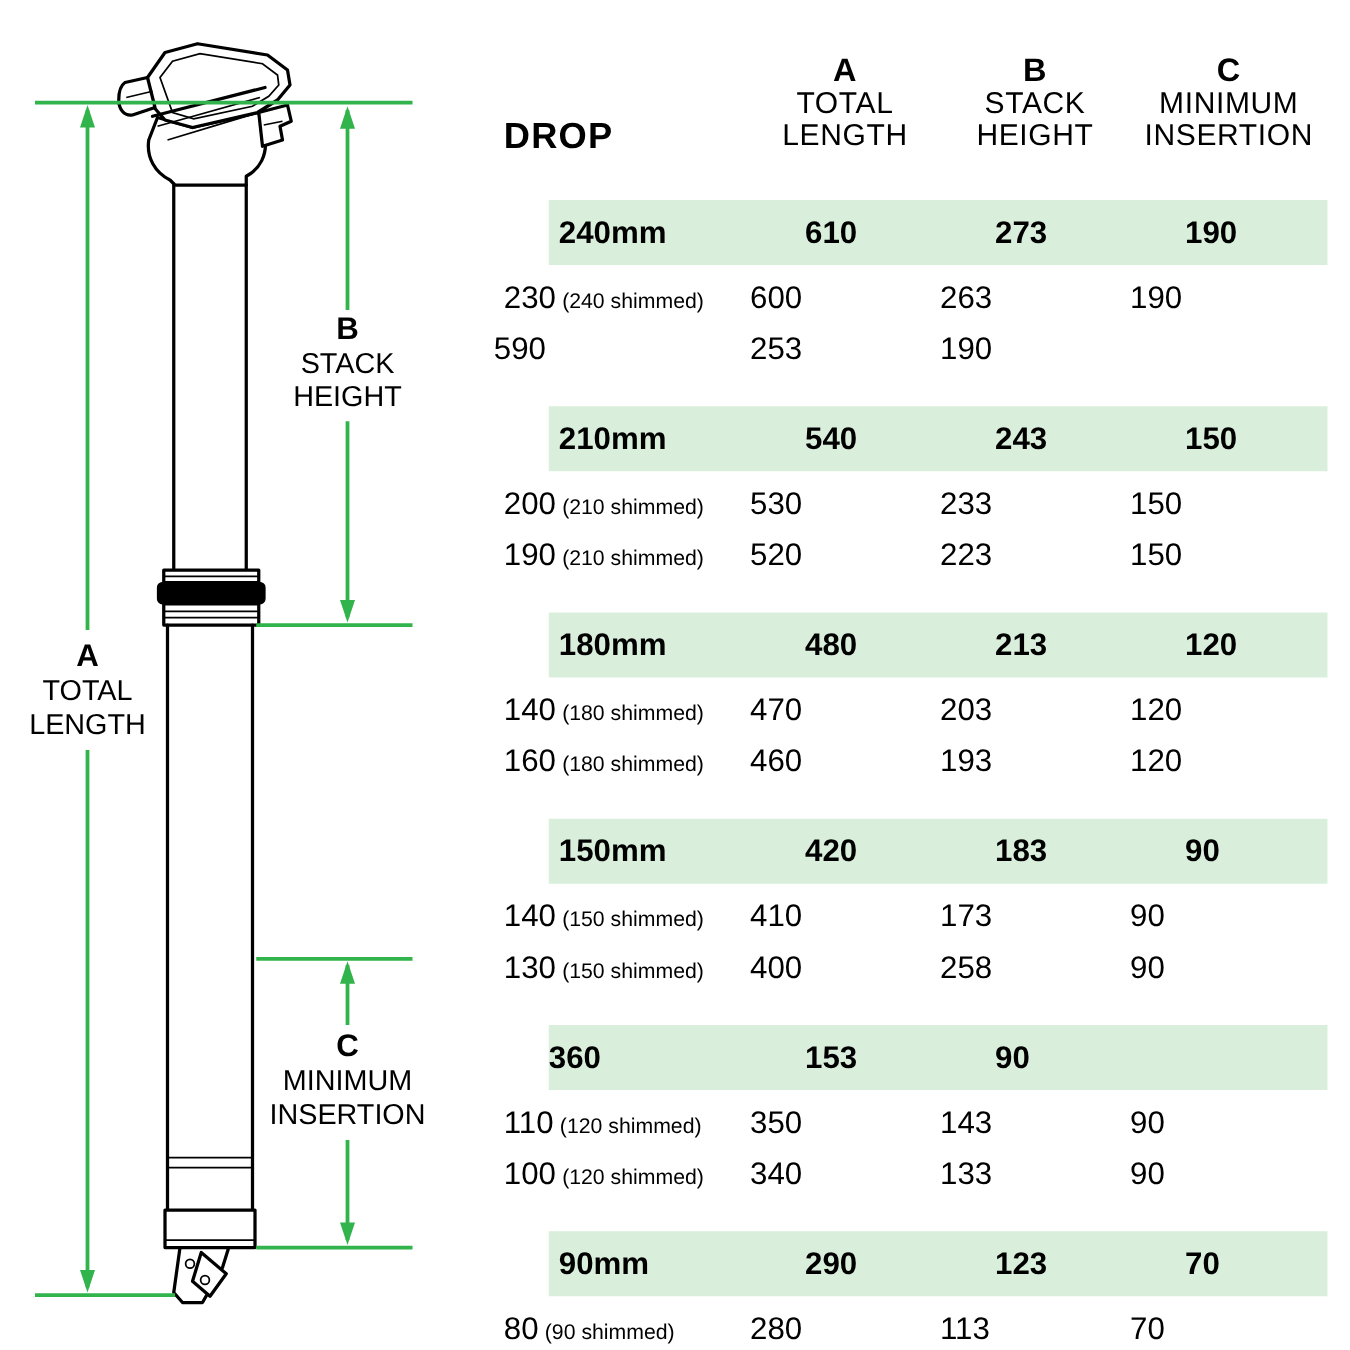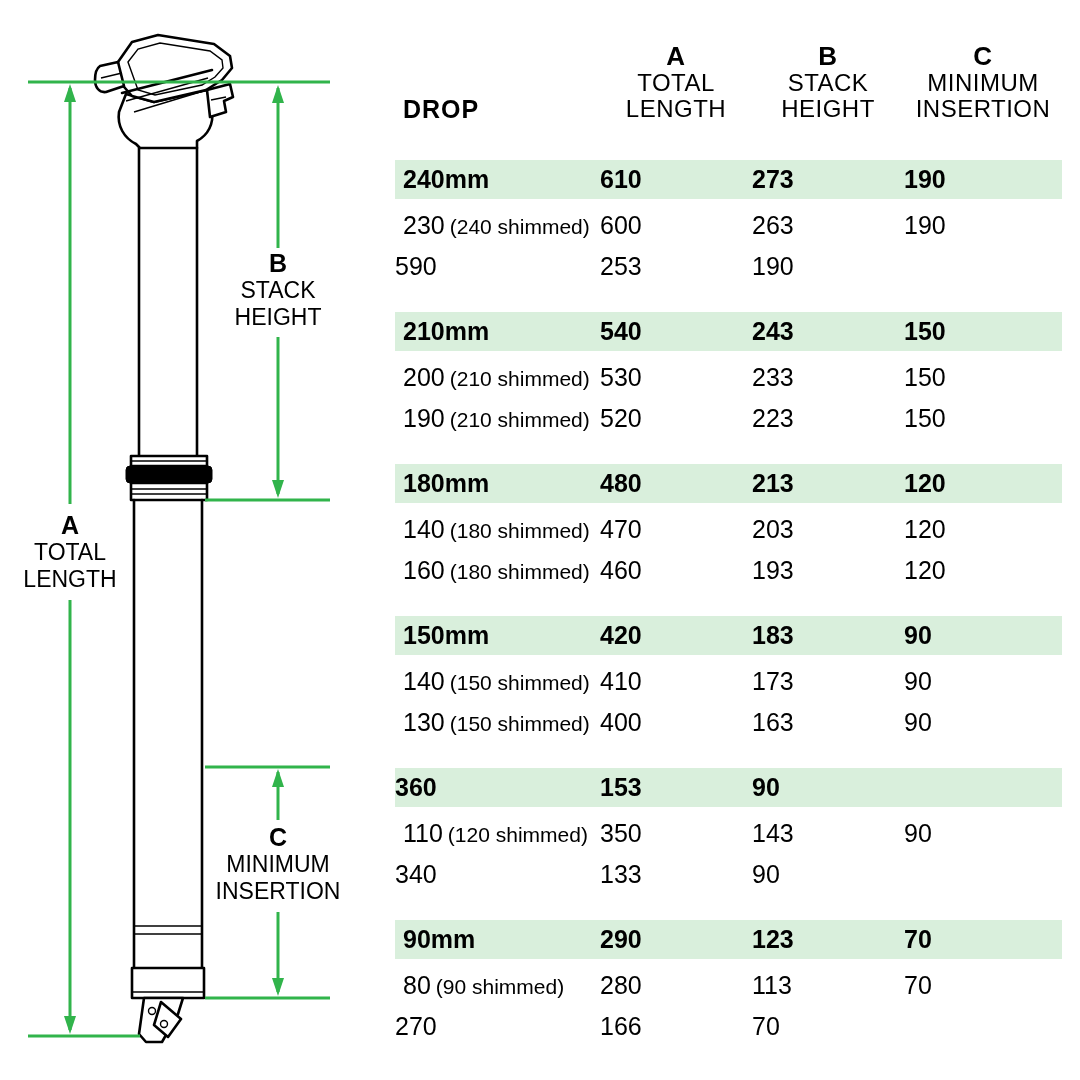--- a/index.html
+++ b/index.html
@@ -28,32 +28,32 @@
   .spec-panel { position:absolute; left:395px; top:0; width:667px; }
   .grid-row {
     display:grid;
     grid-template-columns:205px 152px 152px 158px;
     align-items:center;
   }
   .head-row { align-items:end; padding-top:42px; margin-bottom:38px; }
   .head-col { text-align:center; font-size:24px; line-height:26px; letter-spacing:0.5px; }
   .head-col .letter { display:block; font-weight:bold; font-size:26px; line-height:28px; }
   .head-col span { display:block; }
-  .drop-head { font-weight:bold; font-size:25px; letter-spacing:1px; padding-left:8px; line-height:26px; }
+  .drop-head { font-weight:bold; font-size:29px; letter-spacing:1px; padding-left:8px; line-height:26px; }
 
   .bar-row {
     background:var(--hl);
-    height:39px; font-weight:bold; font-size:25px;
+    height:52px; font-weight:bold; font-size:25px;margin-left:44px;
   }
   .sub-row { height:41px; font-size:25px; }
   .sub-row.first { margin-top:6px; }
   .group { margin-bottom:25px; }
   .cell-drop { padding-left:8px; text-align:left; white-space:nowrap; }
   .cell-num  { }
-  .note { font-size:21px; font-weight:normal; margin-left:5px; }
+  .note { font-size:17px; font-weight:normal; margin-left:5px; }
 </style>
 </head>
 <body>
 
 <div id="app">
 
   <svg id="diagram" width="395" height="1080" viewBox="0 0 395 1080">
 
     <g>
       <path class="post-fill" d="M126,94 L119,112 C117,126 124,138 136,144 L140,148 L197,148 L197,141 C208,135 214,124 212,110 L207,90 L154,102 Z"></path>
@@ -258,41 +258,44 @@
       <div class="cell-num">410</div>
       <div class="cell-num">173</div>
       <div class="cell-num">90</div>
     </div>
 
     <div class="grid-row sub-row">
       <div class="cell-drop">
         <span>130</span><span class="note">(150 shimmed)</span>
       </div>
       <div class="cell-num">400</div>
-      <div class="cell-num">163</div>
+      <div class="cell-num">258</div>
       <div class="cell-num">90</div>
     </div>
   </div>
         <div class="group">
     <div class="grid-row bar-row">
       <div class="cell-num">360</div>
       <div class="cell-num">153</div>
       <div class="cell-num">90</div>
     </div>
 
     <div class="grid-row sub-row first">
       <div class="cell-drop">
         <span>110</span><span class="note">(120 shimmed)</span>
       </div>
       <div class="cell-num">350</div>
       <div class="cell-num">143</div>
       <div class="cell-num">90</div>
     </div>
 
     <div class="grid-row sub-row">
+      <div class="cell-drop">
+        <span>100</span><span class="note">(120 shimmed)</span>
+      </div>
       <div class="cell-num">340</div>
       <div class="cell-num">133</div>
       <div class="cell-num">90</div>
     </div>
   </div>
         <div class="group">
     <div class="grid-row bar-row">
       <div class="cell-drop">90mm</div>
       <div class="cell-num">290</div>
       <div class="cell-num">123</div>

